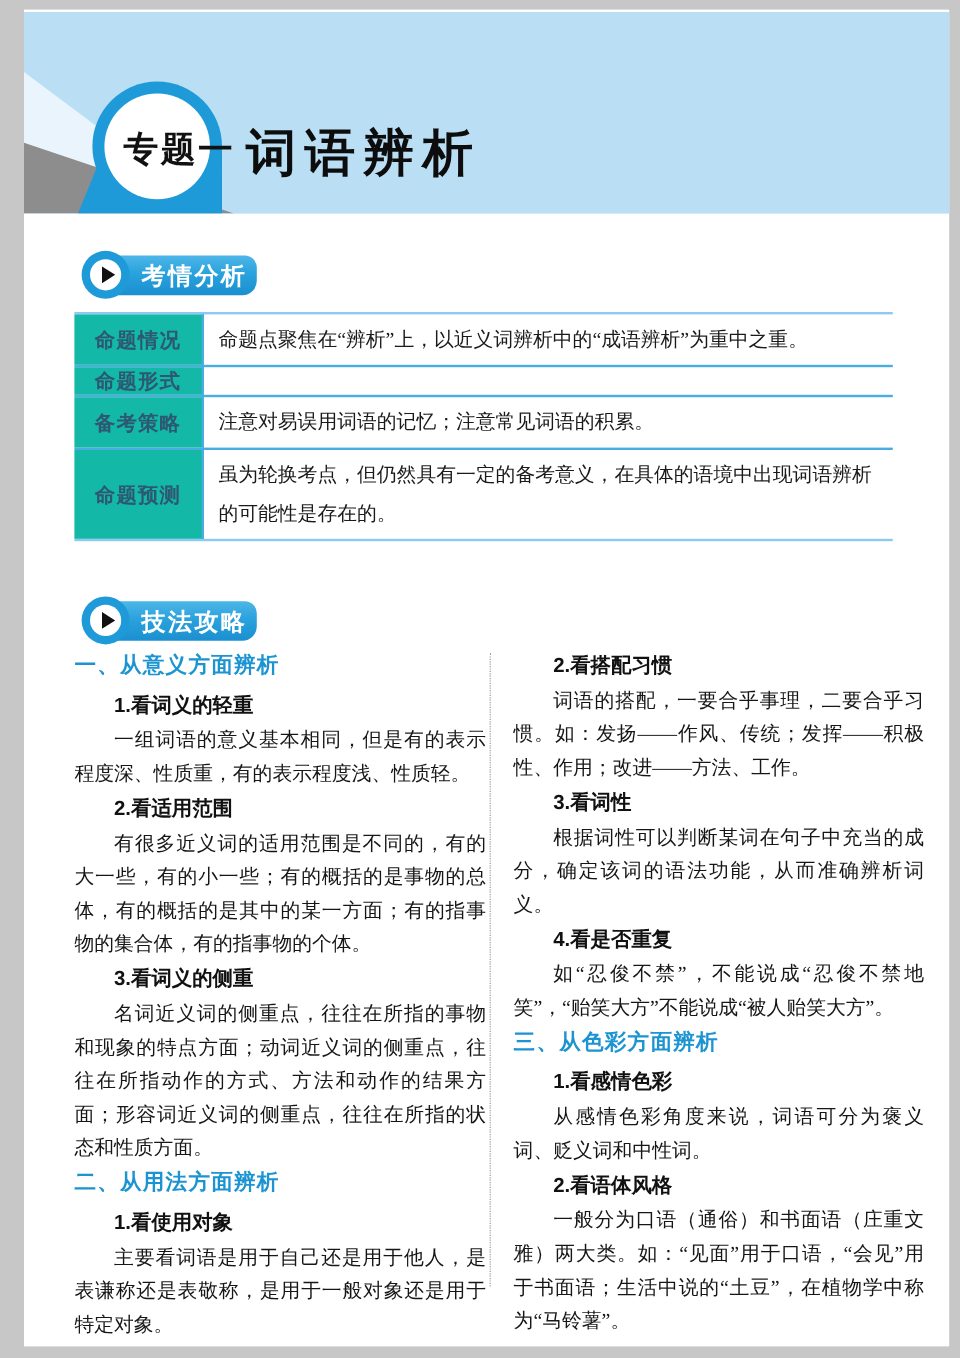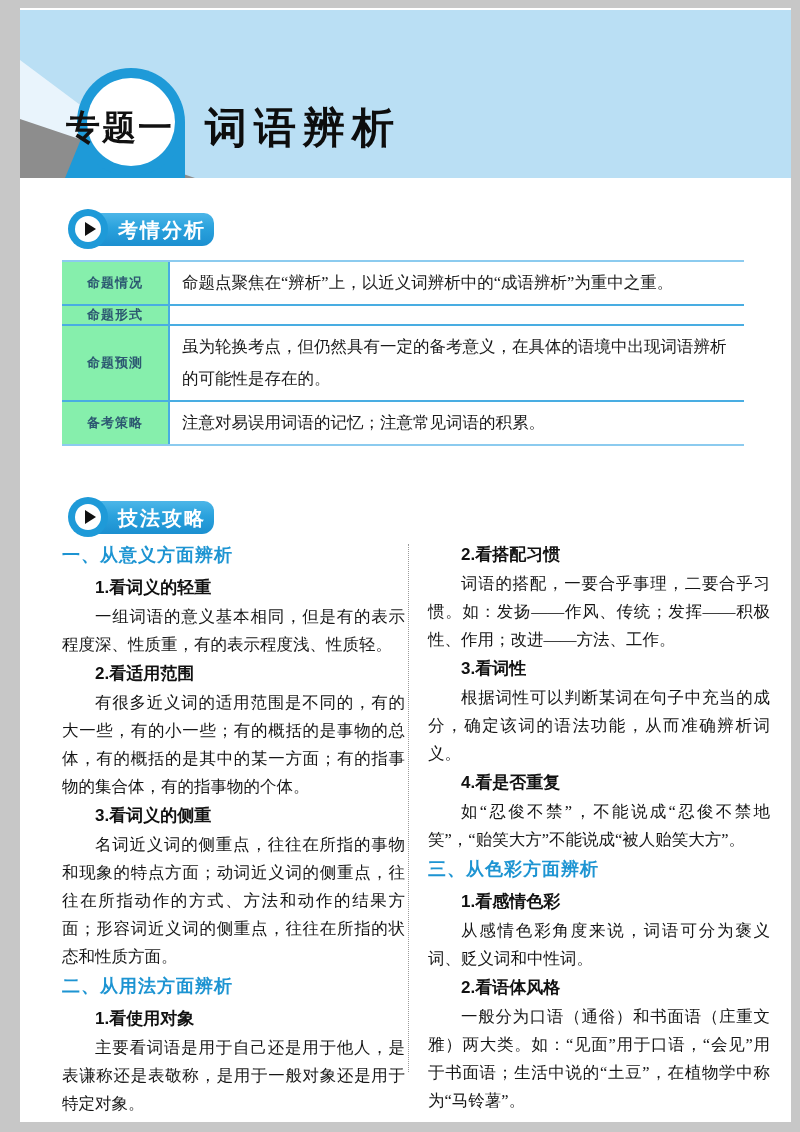--- a/index.html
+++ b/index.html
@@ -15,21 +15,21 @@
     background:#ffffff;
   }
   
   .banner{
     position:absolute;left:0;top:2px;width:771px;height:168px;
     background:#badff4;
   }
   .banner svg{position:absolute;left:0;top:0;}
   .topic-label{
     position:absolute;left:46px;top:95px;width:130px;
-    text-align:left;font-size:34px;font-weight:bold;color:#111;
+    text-align:right;font-size:29px;font-weight:bold;color:#111;
     letter-spacing:2px;
   }
   .banner-title{
     position:absolute;left:185px;top:90px;
     font-size:42px;font-weight:bold;color:#0d0d0d;letter-spacing:7px;
   }
   
   .badge{position:absolute;left:48px;height:40px;}
   .badge .pill{
     position:absolute;left:20px;top:4px;width:126px;height:33px;
@@ -54,22 +54,22 @@
   }
   
   .an-table{
     position:absolute;left:42px;top:252px;width:682px;
     border-top:2px solid #8ccbef;border-bottom:2px solid #8ccbef;
   }
   .t-row{display:flex;}
   .t-row + .t-row{border-top:2px solid #49ade2;}
   .t-label{
     flex:0 0 106px;display:flex;align-items:center;justify-content:center;
-    background:#86efac;border-right:2px solid #49ade2;
-    color:#2c5871;font-size:13px;font-weight:bold;letter-spacing:1px;
+    background:#14b8a6;border-right:2px solid #49ade2;
+    color:#2c5871;font-size:17px;font-weight:bold;letter-spacing:1px;
   }
   .t-content{flex:1;padding:5px 12px;display:flex;flex-direction:column;justify-content:center;}
   .cell-para{
     margin:0;font-family:"Liberation Serif",serif;font-size:16.5px;
     line-height:32px;color:#1a1a1a;
   }
   
   .col{position:absolute;top:532px;}
   .col-left{left:42px;width:343px;}
   .col-right{left:408px;width:342px;}
@@ -123,29 +123,29 @@
   <div class="t-row">
         <div class="t-label">命题情况</div>
         <div class="t-content">
           <p class="cell-para">命题点聚焦在“辨析”上，以近义词辨析中的“成语辨析”为重中之重。</p>
         </div>
       </div>
       <div class="t-row">
         <div class="t-label">命题形式</div>
       </div>
       <div class="t-row">
+        <div class="t-label">备考策略</div>
+        <div class="t-content">
+          <p class="cell-para">注意对易误用词语的记忆；注意常见词语的积累。</p>
+        </div>
+      </div>
+      <div class="t-row">
         <div class="t-label">命题预测</div>
         <div class="t-content">
           <p class="cell-para">虽为轮换考点，但仍然具有一定的备考意义，在具体的语境中出现词语辨析的可能性是存在的。</p>
-        </div>
-      </div>
-      <div class="t-row">
-        <div class="t-label">备考策略</div>
-        <div class="t-content">
-          <p class="cell-para">注意对易误用词语的记忆；注意常见词语的积累。</p>
         </div>
       </div>
     </div>
 
   <div class="badge" style="top:489px;">
     <div class="pill">
       <span>技法攻略</span>
     </div>
     <div class="circle">
       <div class="inner"></div>

